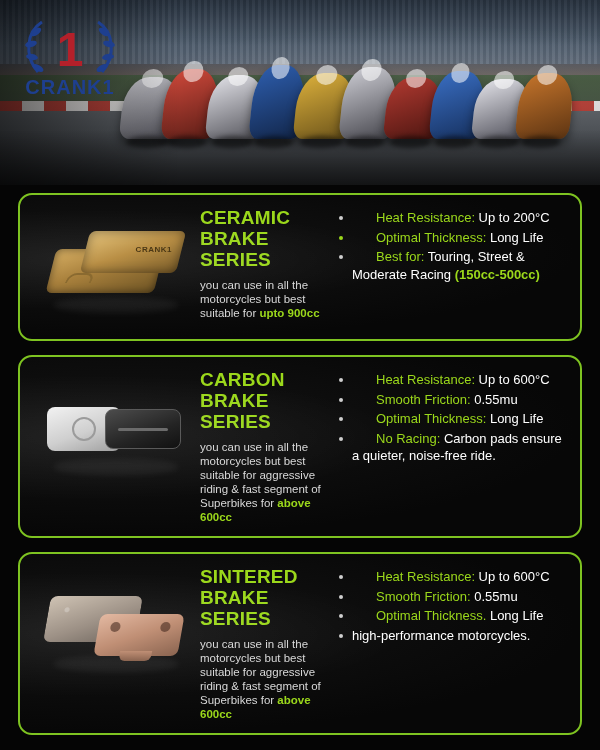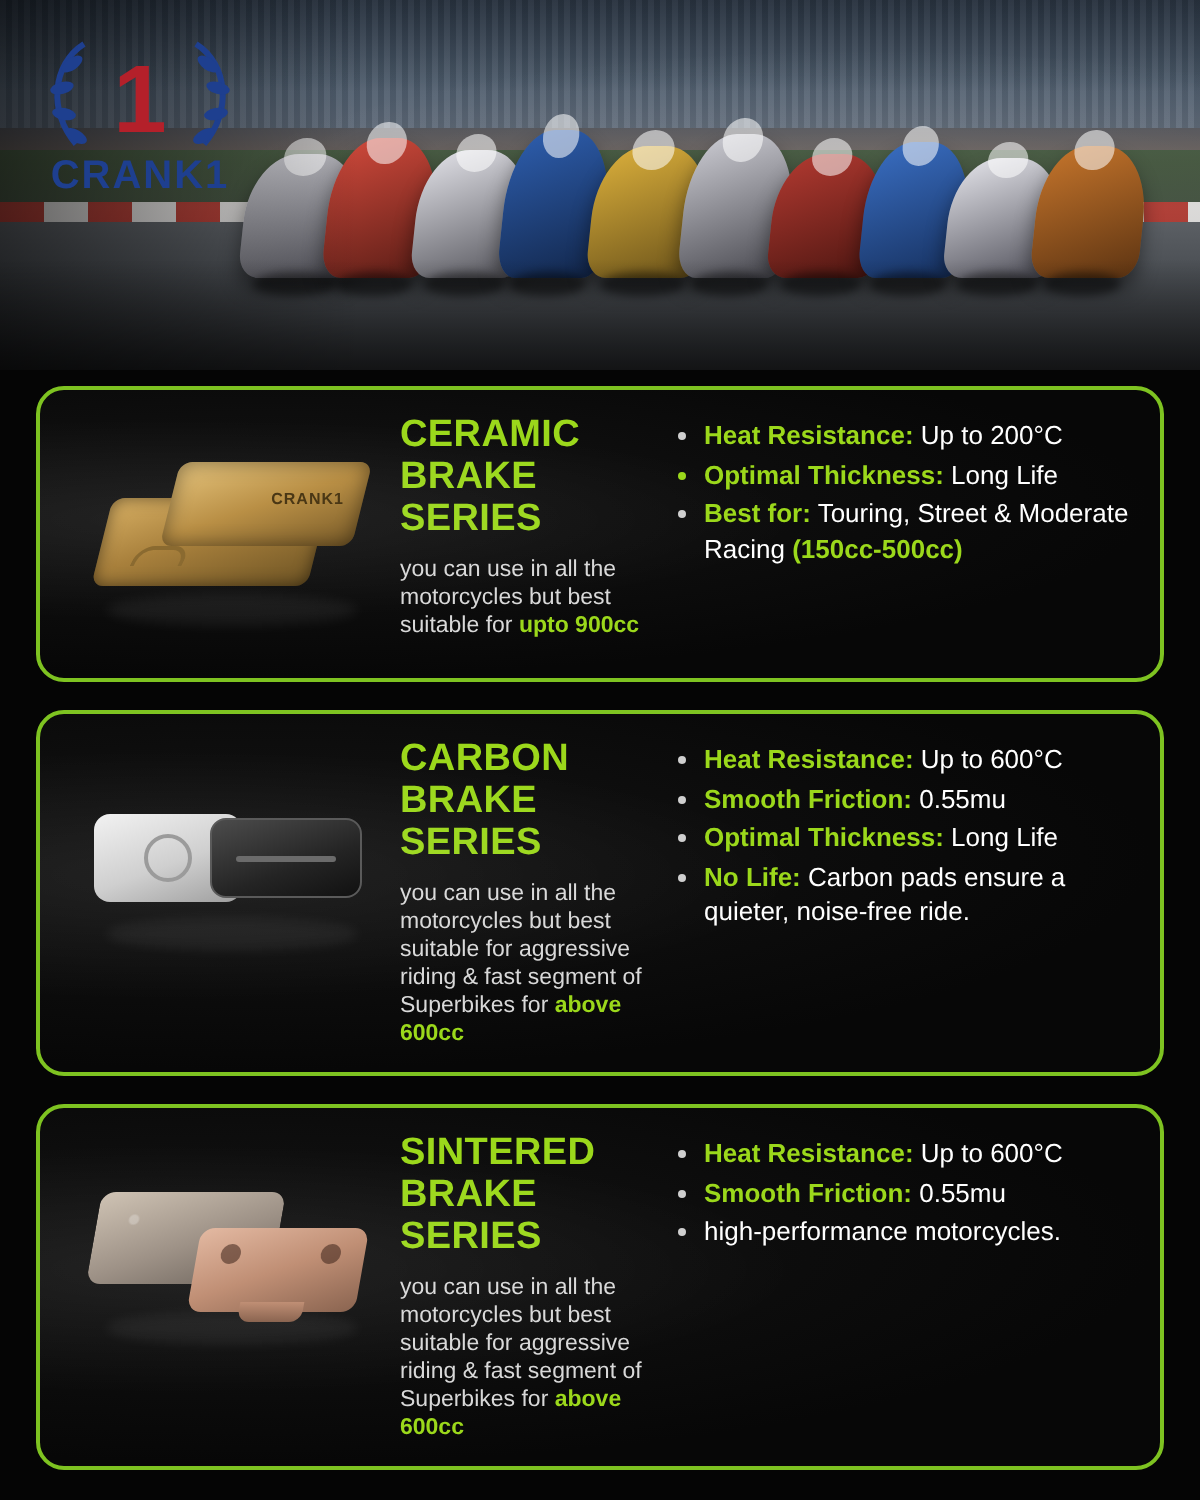--- a/index.html
+++ b/index.html
@@ -134,21 +134,21 @@
     padding-left: 14px;
     margin-bottom: 2px;
   }
   ul.feats li::before {
     content: "";
     position: absolute; left: 1px; top: 7px;
     width: 4px; height: 4px; border-radius: 50%;
     background: #cfcfcf;
   }
   ul.feats li.green-dot::before { background: #9bd81b; }
-  .k { color: #9bd81b; font-weight: bold; }
+  .k { color: #9bd81b; font-weight: normal; margin-left: 24px; }
 
   
   .pad-wrap { position: relative; width: 150px; height: 104px; }
   .pad-shadow {
     position: absolute; left: 12px; right: 12px; bottom: 6px; height: 16px;
     background: rgba(255,255,255,.06);
     border-radius: 50%;
     filter: blur(3px);
   }
   .pad {
@@ -344,21 +344,21 @@
         </div>
         <div class="series-desc">
           <span>you can use in all the motorcycles but best suitable for aggressive riding &amp; fast segment of Superbikes for </span><span class="hl">above 600cc</span>
         </div>
       </div>
       <div class="card-right">
         <ul class="feats">
           <li><span class="k">Heat Resistance:</span><span> Up to 600°C</span></li>
           <li><span class="k">Smooth Friction:</span><span> 0.55mu</span></li>
           <li><span class="k">Optimal Thickness:</span><span> Long Life</span></li>
-          <li><span class="k">No Life:</span><span> Carbon pads ensure a quieter, noise-free ride.</span></li>
+          <li><span class="k">No Racing:</span><span> Carbon pads ensure a quieter, noise-free ride.</span></li>
         </ul>
       </div>
     </div>
 
     <div class="card">
       <div class="card-pad">
         <div class="pad-wrap">
           <div class="pad-shadow"></div>
           <div class="pad sint1"></div>
           <div class="pad sint2">
@@ -374,19 +374,20 @@
           <span>BRAKE SERIES</span>
         </div>
         <div class="series-desc">
           <span>you can use in all the motorcycles but best suitable for aggressive riding &amp; fast segment of Superbikes for </span><span class="hl">above 600cc</span>
         </div>
       </div>
       <div class="card-right">
         <ul class="feats">
           <li><span class="k">Heat Resistance:</span><span> Up to 600°C</span></li>
           <li><span class="k">Smooth Friction:</span><span> 0.55mu</span></li>
+          <li><span class="k">Optimal Thickness.</span><span> Long Life</span></li>
           <li><span>high-performance motorcycles.</span></li>
         </ul>
       </div>
     </div>
 
   </div>
 </div>
 
 </body></html>

